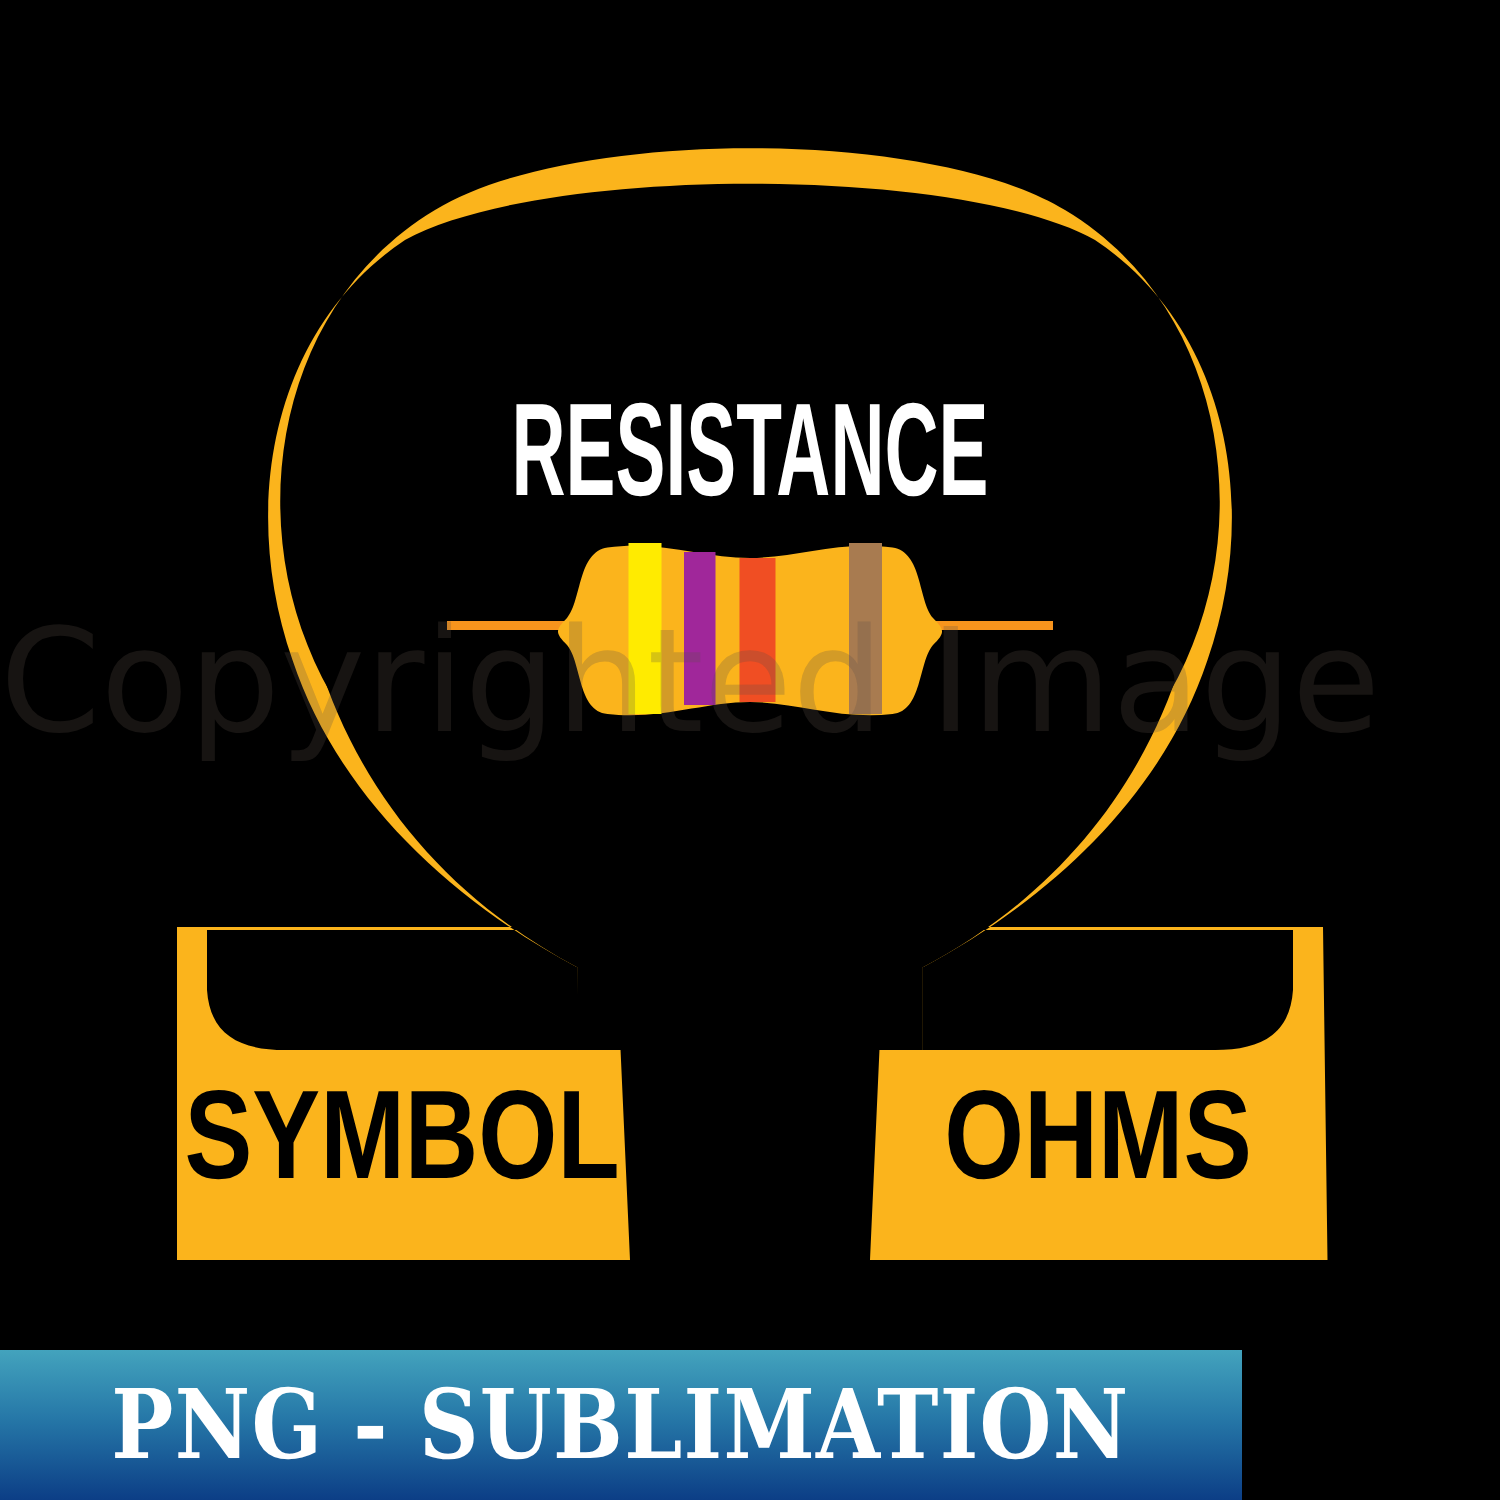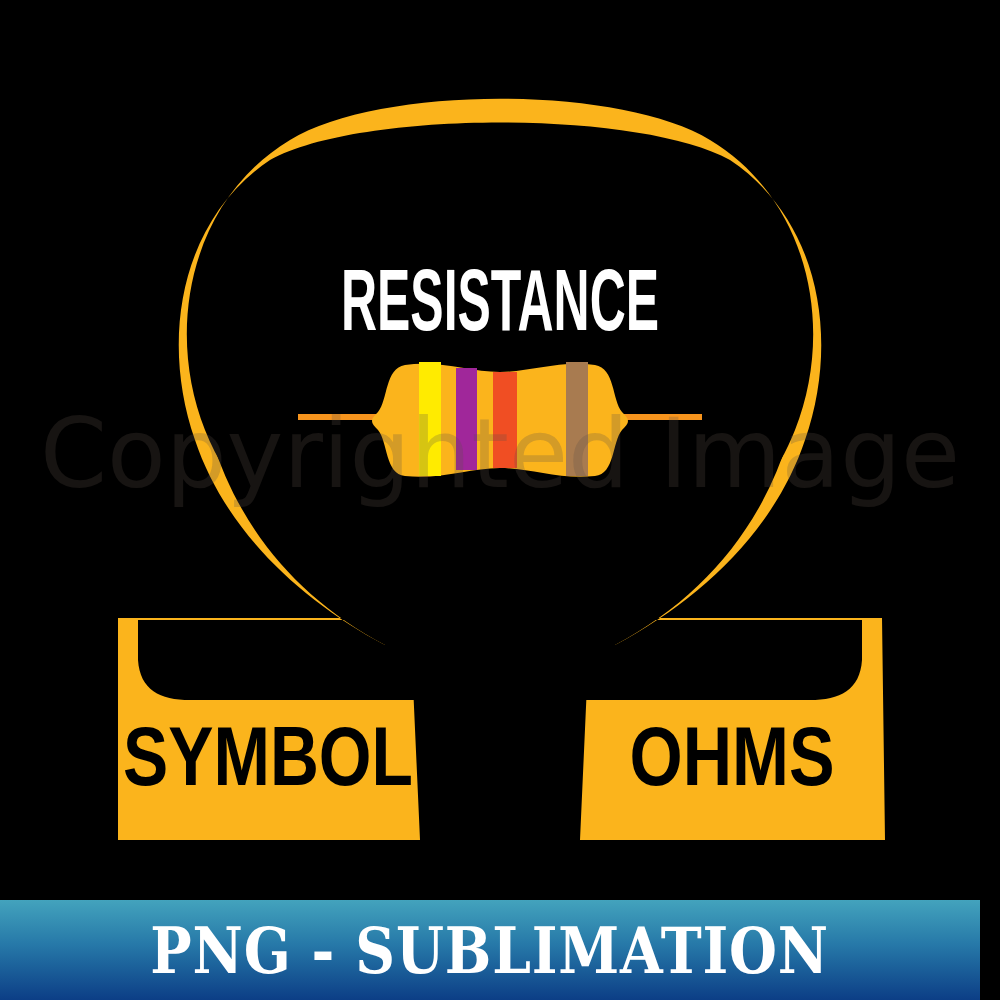--- a/index.html
+++ b/index.html
@@ -1,23 +1,23 @@
 <!DOCTYPE html>
 <html><head>
 <meta charset="utf-8">
 <style>
   html, body { margin:0; padding:0; background:#000; }
   body { width:1000px; height:1000px; position:relative; overflow:hidden; font-family:"Liberation Sans", sans-serif; }
   #art { position:absolute; left:0; top:0; width:1000px; height:900px; }
-  .banner { position:absolute; left:0; top:900px; width:980px; height:100px;
+  .banner { position:absolute; left:0; top:900px; width:828px; height:100px;
     background:linear-gradient(#43a3bd 0%, #2678a8 45%, #0c3e86 100%);
     display:flex; align-items:center; justify-content:center; }
   .banner-text { color:#fff; font-family:"DejaVu Serif", serif; font-weight:bold; font-size:64px; letter-spacing:1px;
     transform:scaleX(0.86); white-space:nowrap; }
-  .watermark { position:absolute; left:0; top:398px; width:1000px; text-align:center; font-size:96px; color:rgba(90,80,70,0.25); font-family:"DejaVu Sans", sans-serif; white-space:nowrap; pointer-events:none; }
+  .watermark { position:absolute; left:0; top:398px; width:1000px; font-size:96px; color:rgba(90,80,70,0.25); font-family:"DejaVu Sans", sans-serif; white-space:nowrap; pointer-events:none; }
 </style>
 </head>
 <body>
 
 <svg id="art" viewBox="0 0 1000 900" xmlns="http://www.w3.org/2000/svg">
 
   <path fill="#FBB41C" fill-rule="evenodd" d="M 118 618 L 118 840 L 420 840 L 410 618
        C 330 580 240 520 205 430
        C 165 330 190 200 290 140
        C 380 85 620 85 710 140

